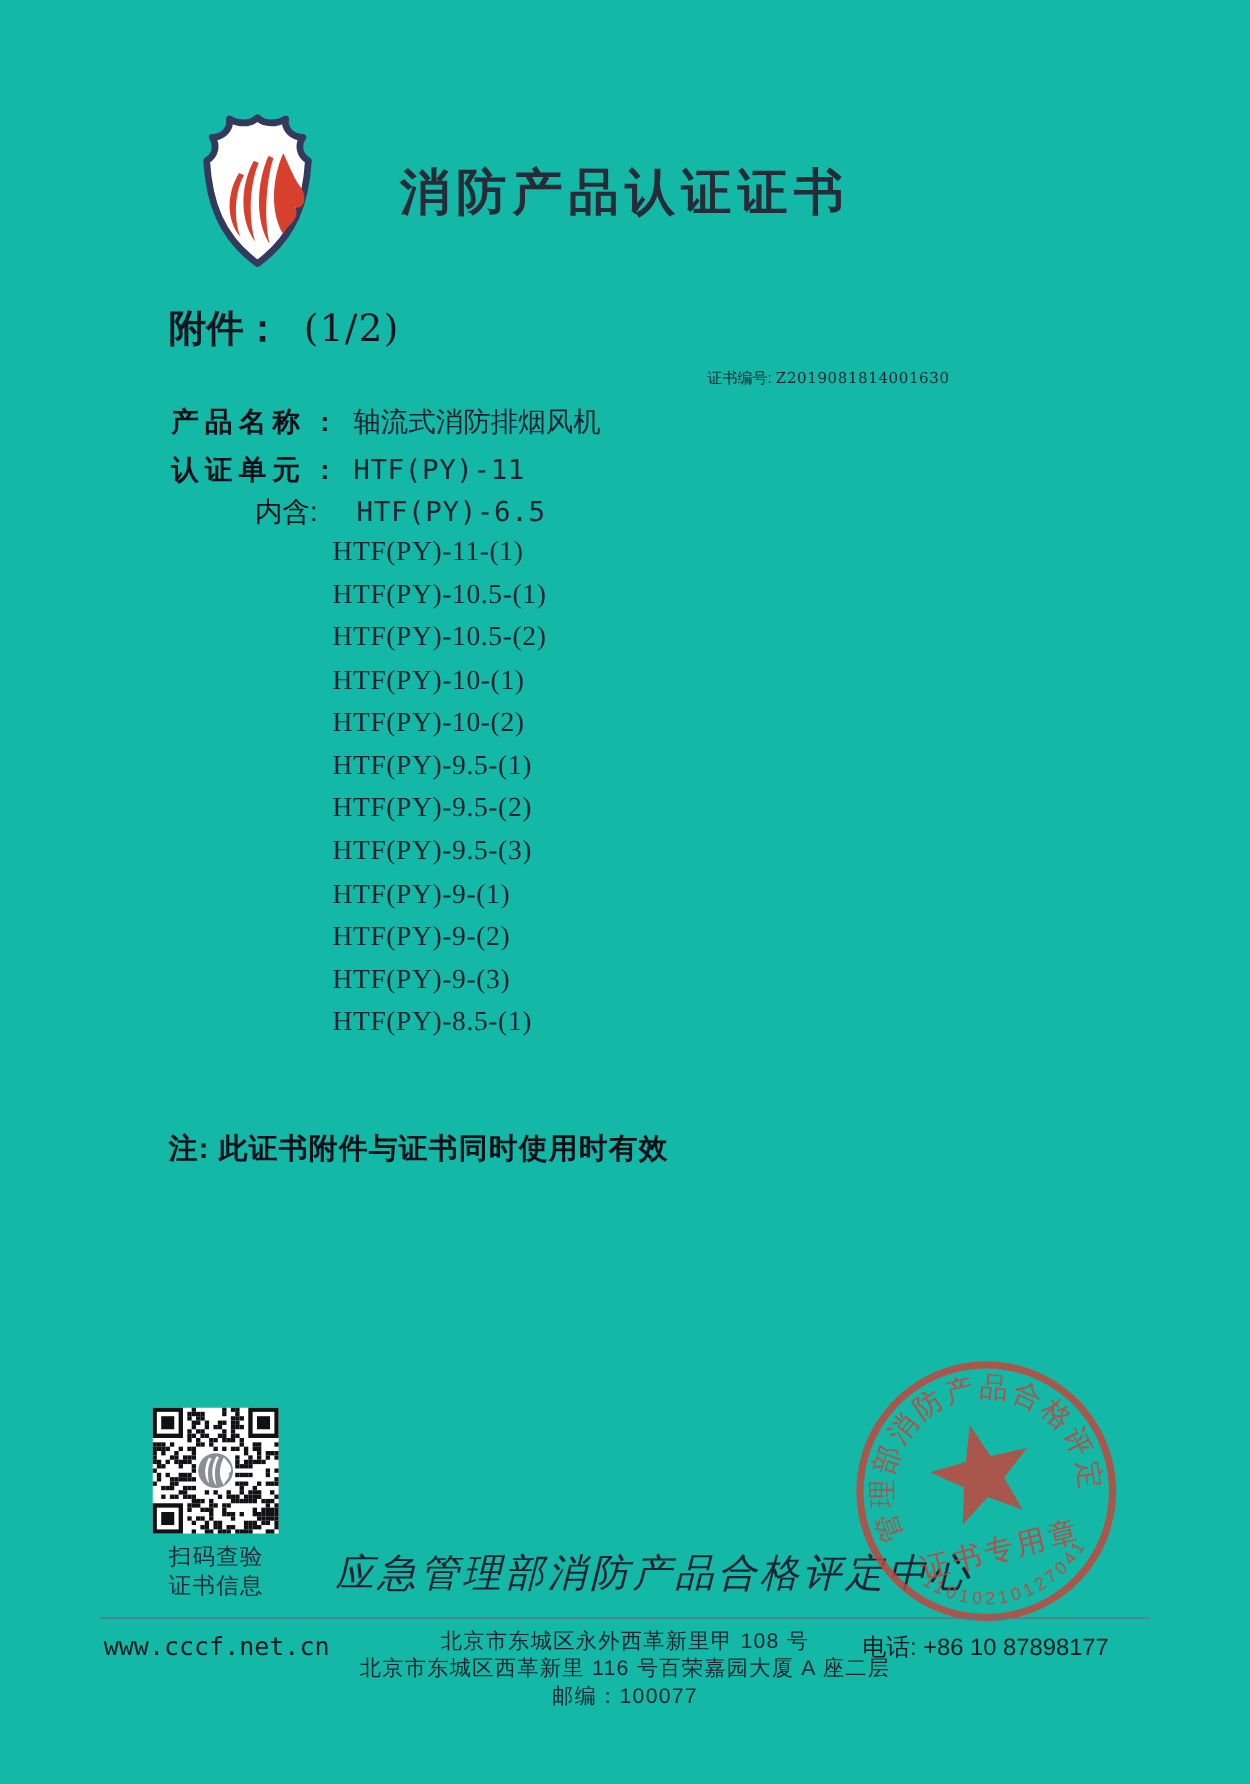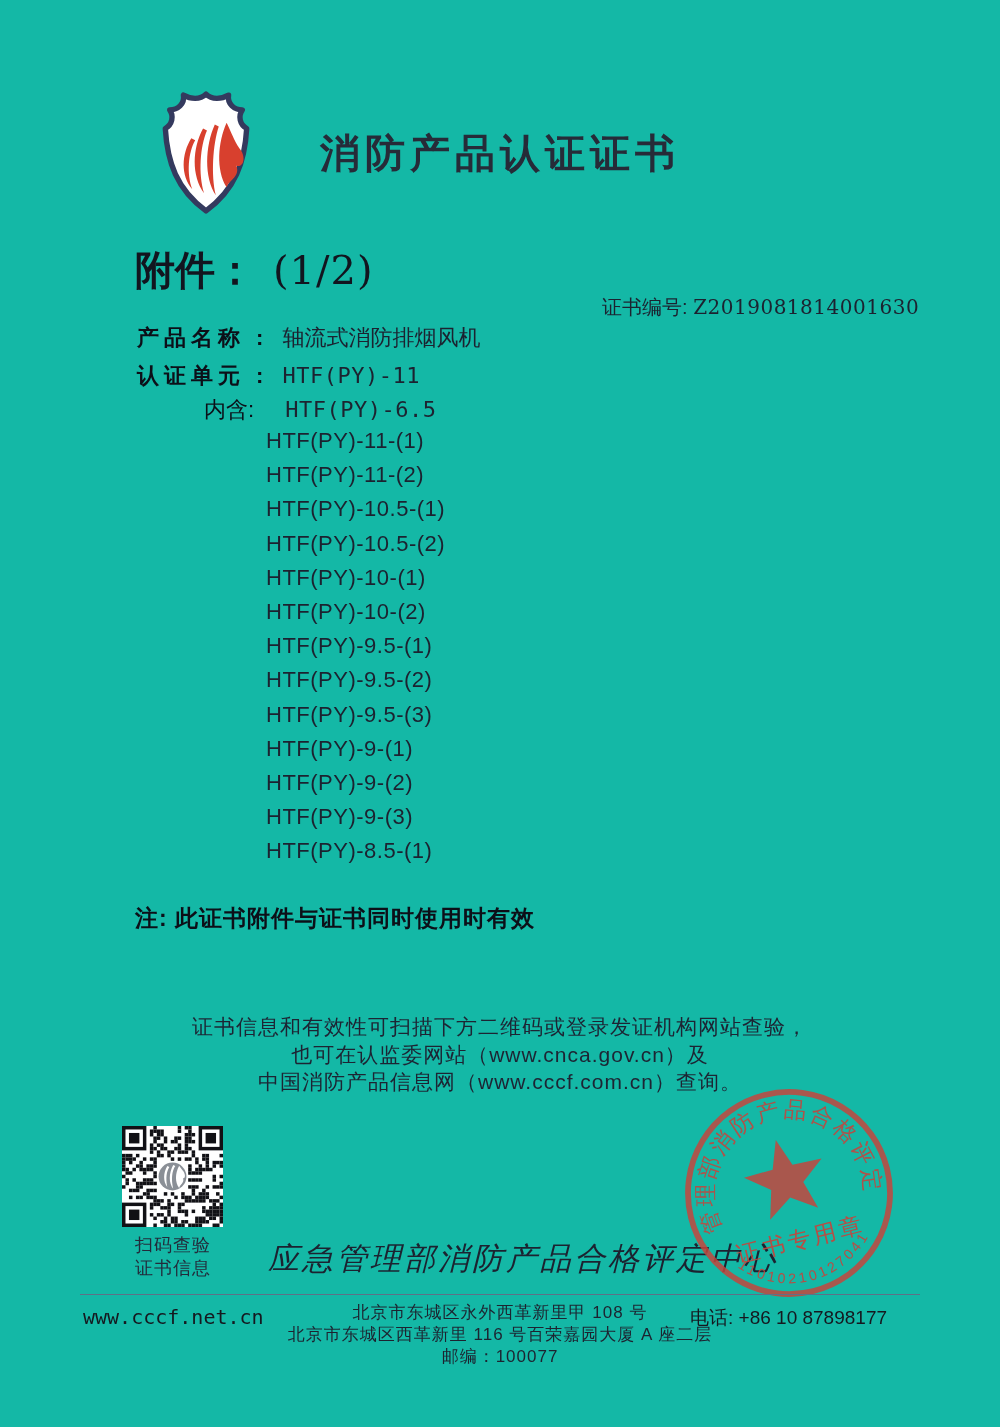--- a/index.html
+++ b/index.html
@@ -11,40 +11,40 @@
   .abs{position:absolute;}
 
   
   .logo{left:155px;top:84px;width:102px;height:142px;}
   .title{
     left:0;top:126px;width:1000px;text-align:center;
     font-size:40px;font-weight:600;letter-spacing:5px;color:#262b38;
   }
 
   
-  .attachment{left:135px;top:243px;font-size:40px;font-weight:600;color:#12151f;}
+  .attachment{left:135px;top:243px;font-size:30px;font-weight:600;color:#12151f;}
   .attachment .val{font-family:"DejaVu Serif",serif;font-weight:500;margin-left:18px;letter-spacing:1px;}
-  .certno{left:602px;top:294px;font-size:20px;color:#1c2230;}
+  .certno{left:566px;top:294px;font-size:12px;color:#1c2230;}
   .certno .val{font-family:"DejaVu Serif",serif;letter-spacing:0.5px;}
 
   
   .row{left:137px;font-size:22px;white-space:nowrap;}
   .row .lab{font-weight:700;color:#0c0f18;letter-spacing:5px;}
   .row .val{color:#1c2230;margin-left:8px;}
   .mono{font-family:"DejaVu Sans Mono",monospace;letter-spacing:0.5px;}
   .row-product{top:323px;}
   .row-unit{top:361px;}
   .row-contains{left:204px;top:395px;font-size:22px;white-space:nowrap;}
   .row-contains .lab{font-weight:400;color:#0c0f18;}
   .row-contains .val{margin-left:25px;}
 
   ul.models{left:266px;top:424px;margin:0;padding:0;list-style:none;}
   ul.models li{
     height:34.2px;line-height:34.2px;font-size:22px;color:#1c2230;
-    font-family:Liberation Sans, sans-serif;letter-spacing:0.5px;
+    font-family:Liberation Serif, serif;letter-spacing:0.5px;
   }
 
   .note{left:135px;top:903px;font-size:23px;font-weight:700;color:#0c0f18;letter-spacing:1px;}
 
   
   .verify{left:0;top:1013px;width:1000px;text-align:center;
     font-size:21px;line-height:27.5px;color:#1d2433;letter-spacing:1px;}
 
   
   .qr{left:122px;top:1126px;width:101px;height:101px;}
@@ -103,41 +103,35 @@
   </div>
 
   <div class="abs row-contains">
     <span class="lab">内含:</span>
     <span class="val mono">HTF(PY)-6.5</span>
   </div>
 
   <ul class="abs models">
 
   <li>HTF(PY)-11-(1)</li>
-      <li>HTF(PY)-11-(2)</li>
       <li>HTF(PY)-10.5-(1)</li>
       <li>HTF(PY)-10.5-(2)</li>
       <li>HTF(PY)-10-(1)</li>
       <li>HTF(PY)-10-(2)</li>
       <li>HTF(PY)-9.5-(1)</li>
       <li>HTF(PY)-9.5-(2)</li>
       <li>HTF(PY)-9.5-(3)</li>
       <li>HTF(PY)-9-(1)</li>
       <li>HTF(PY)-9-(2)</li>
       <li>HTF(PY)-9-(3)</li>
       <li>HTF(PY)-8.5-(1)</li>
     </ul>
 
   <div class="abs note">注: 此证书附件与证书同时使用时有效</div>
 
-  <div class="abs verify">
-    <div>证书信息和有效性可扫描下方二维码或登录发证机构网站查验，</div>
-    <div>也可在认监委网站（www.cnca.gov.cn）及</div>
-    <div>中国消防产品信息网（www.cccf.com.cn）查询。</div>
-  </div>
 
   <svg class="abs qr" id="qr-svg" viewBox="0 0 29 29">
       <rect x="0" y="0" width="29" height="29" fill="#ffffff"></rect>
       <rect x="9" y="0" width="1" height="1" fill="#111115"></rect>
       <rect x="16" y="0" width="1" height="1" fill="#111115"></rect>
       <rect x="18" y="0" width="1" height="1" fill="#111115"></rect>
       <rect x="19" y="0" width="1" height="1" fill="#111115"></rect>
       <rect x="8" y="1" width="1" height="1" fill="#111115"></rect>
       <rect x="9" y="1" width="1" height="1" fill="#111115"></rect>
       <rect x="10" y="1" width="1" height="1" fill="#111115"></rect>

